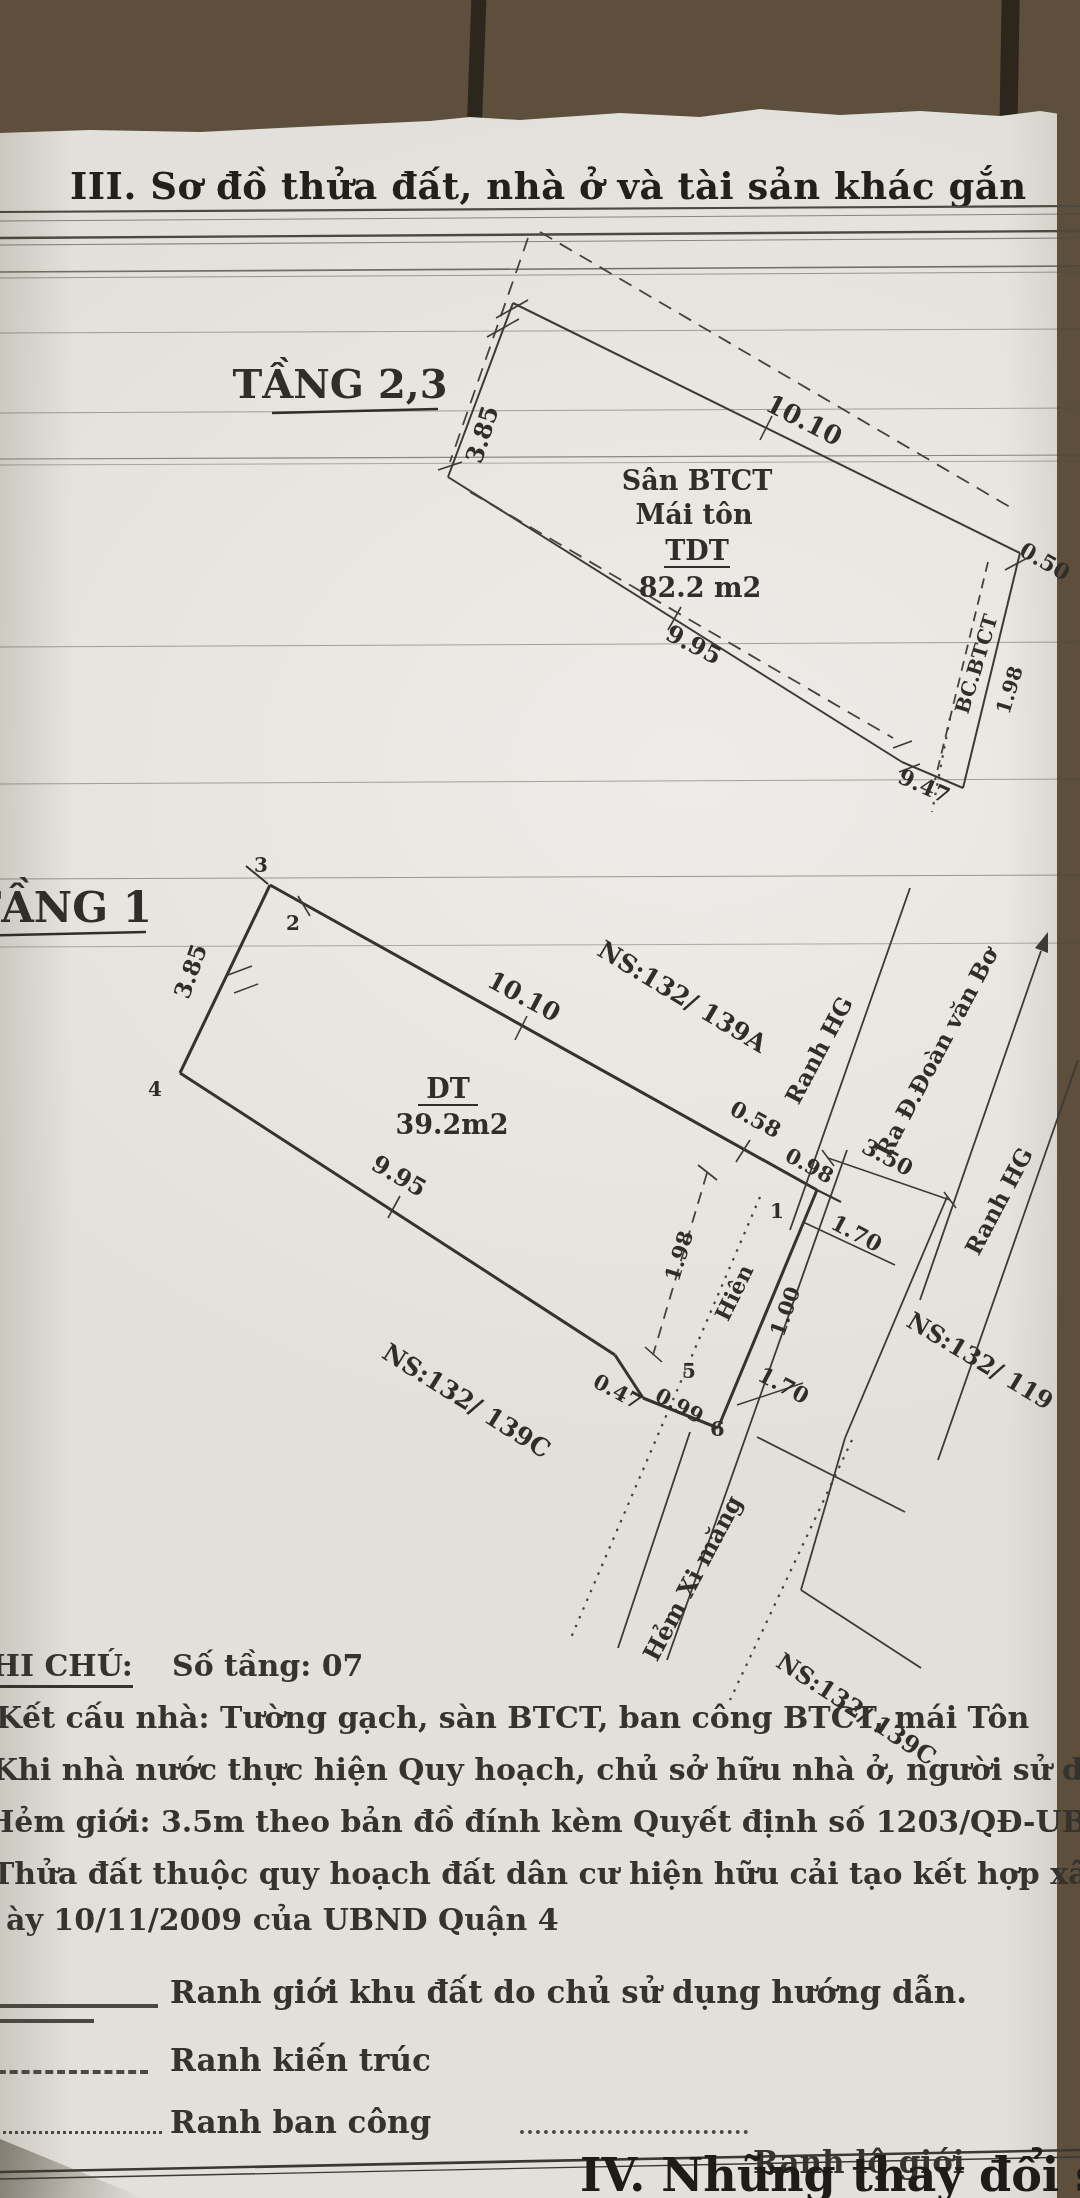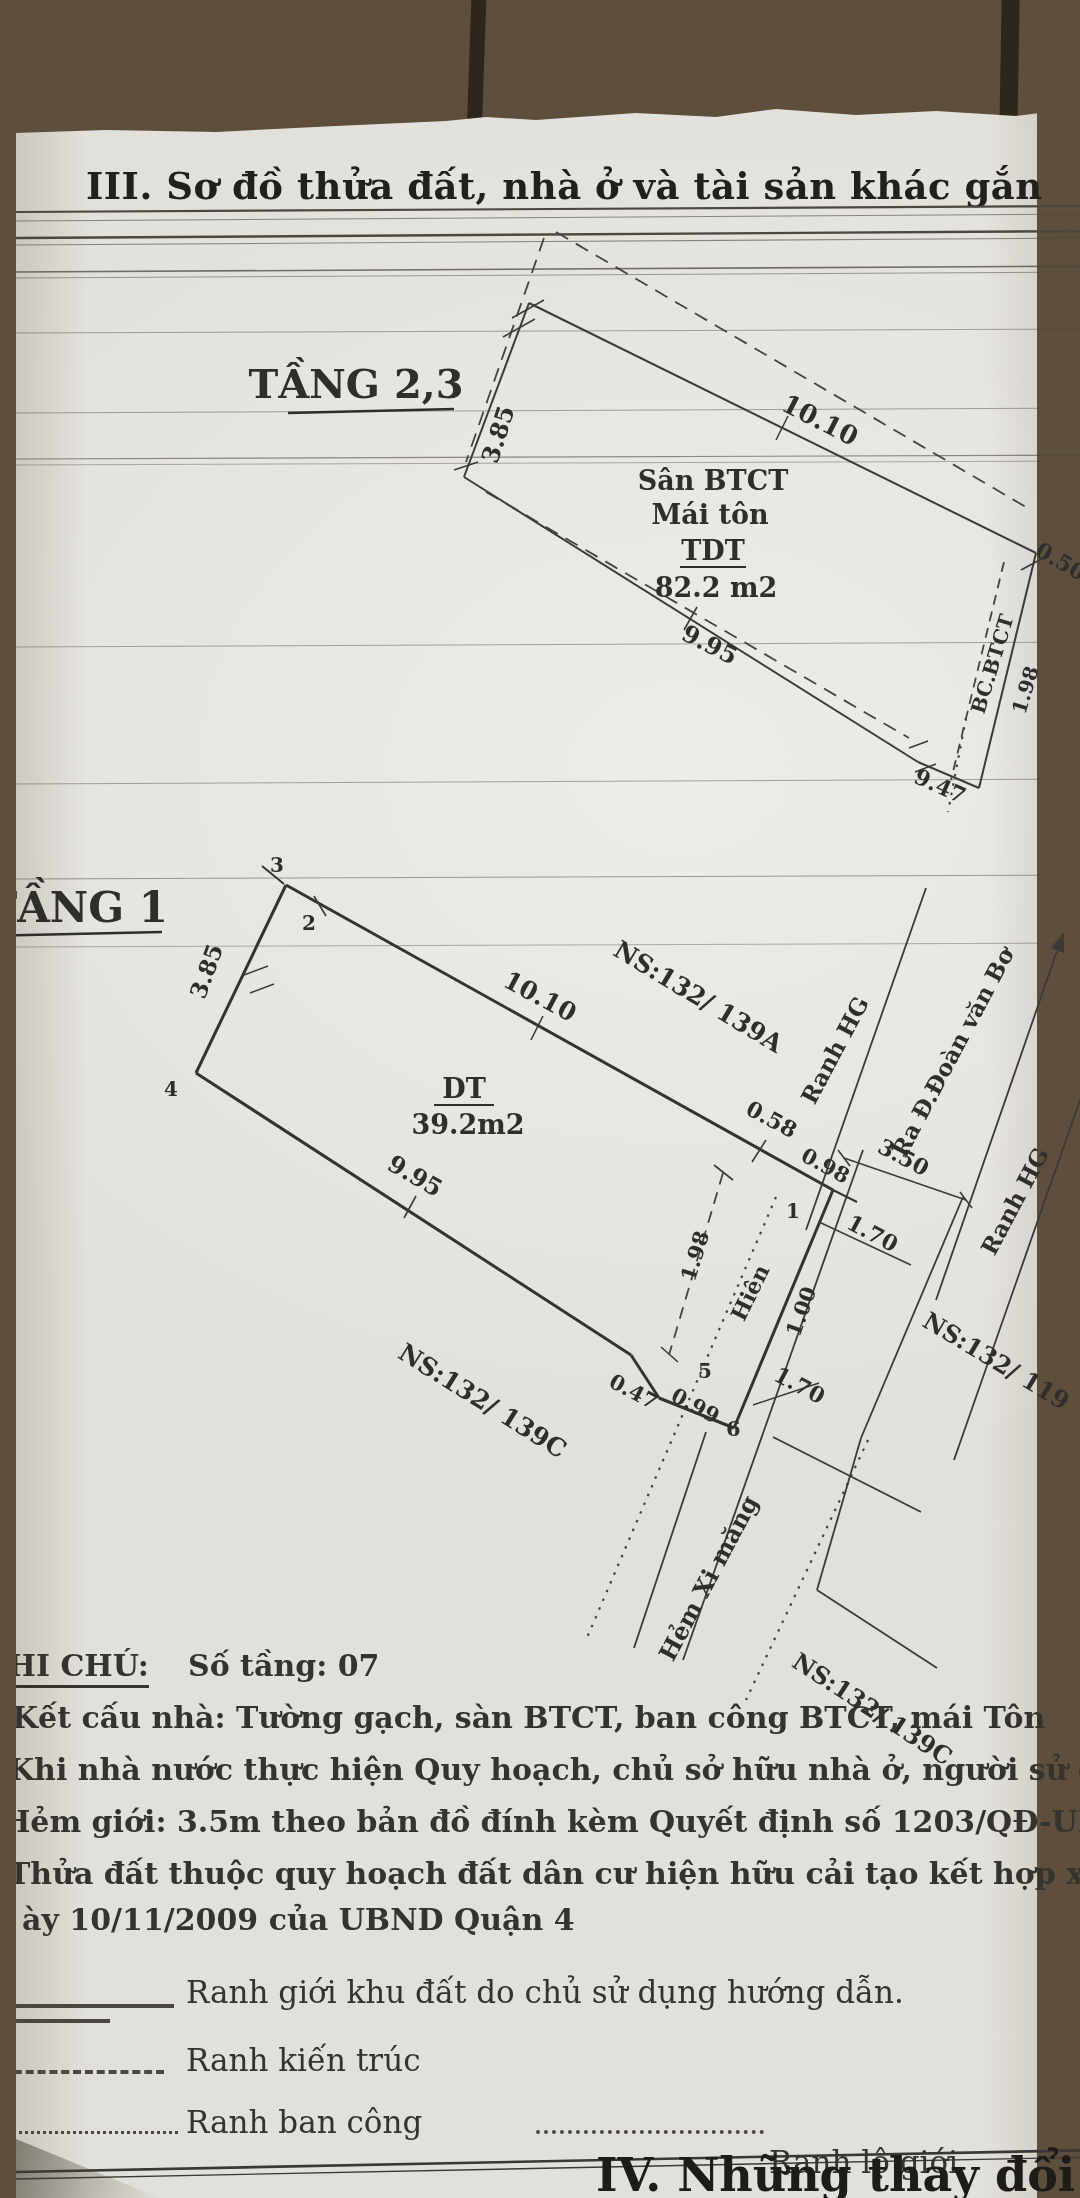--- a/index.html
+++ b/index.html
@@ -13,47 +13,48 @@
     position:absolute;left:0;top:0;width:1080px;height:190px;
     background:
       repeating-linear-gradient(176deg, rgba(0,0,0,.10) 0 2px, rgba(0,0,0,0) 2px 9px),
       linear-gradient(90deg,#6e5d46 0,#7b6950 20%,#6a5942 43%,#8671547 45%,#8a7557 52%,#8f7a5c 72%,#7a6750 90%,#4e4234 95%,#362d22 100%);
   }
   .plank-gap{position:absolute;top:0;height:190px;background:#241e16;opacity:.85;}
   .gap1{left:468px;width:15px;transform:rotate(2deg);}
   .gap2{left:1000px;width:18px;transform:rotate(1deg);}
   
   .paper{
-    position:absolute;left:16px;top:0;width:1021px;height:2198px;
+    position:absolute;left:0;top:0;width:1021px;height:2198px;
     background:
       linear-gradient(90deg, rgba(110,105,90,.20), rgba(0,0,0,0) 7%),
       linear-gradient(270deg, rgba(110,105,90,.12), rgba(0,0,0,0) 5%),
       linear-gradient(180deg, rgba(130,124,108,.30) 0 3px, rgba(0,0,0,0) 18px),
       radial-gradient(900px 700px at 65% 35%, #edece8 0%, #e8e6e1 55%, #e2e0da 100%);
     clip-path:polygon(0 133px,90px 130px,200px 132px,320px 126px,430px 121px,470px 117px,
       520px 120px,620px 113px,700px 117px,760px 109px,840px 115px,920px 111px,
       1000px 116px,1040px 111px,1080px 117px,1080px 100%,0 100%);
+    padding-left:36px;
   }
   .svgwrap{position:absolute;left:0;top:0;}
   svg text{font-family:"DejaVu Serif",serif;font-weight:700;fill:#2f2e2a;}
   
   .h3title{
     position:absolute;left:70px;top:164px;white-space:nowrap;
     font-size:37px;font-weight:700;color:#21201d;letter-spacing:.5px;
   }
   .note{position:absolute;white-space:nowrap;font-size:30px;font-weight:600;color:#34332e;}
   .nhead{left:-34px;top:1648px;font-weight:700;}
   .nhead span{border-bottom:3px solid #34332e;padding-bottom:2px;}
   .nsotang{left:172px;top:1648px;}
   .n1{left:-4px;top:1700px;}
   .n2{left:-8px;top:1752px;}
   .n3{left:-14px;top:1804px;}
   .n4{left:-8px;top:1856px;}
   .n5{left:6px;top:1902px;}
-  .leg-text{position:absolute;white-space:nowrap;font-size:31px;font-weight:400;color:#34332e;}
+  .leg-text{position:absolute;white-space:nowrap;font-size:31px;font-weight:700;color:#34332e;}
   .ls{position:absolute;height:0;}
   .l1a{left:-10px;top:2004px;width:168px;border-top:4px solid #4a4840;}
   .l1b{left:-10px;top:2019px;width:104px;border-top:4px solid #4a4840;}
   .l2a{left:-14px;top:2070px;width:162px;border-top:4px dashed #4a4840;}
   .l3a{left:-14px;top:2131px;width:176px;border-top:3px dotted #4a4840;}
   .l3b{left:520px;top:2130px;width:228px;border-top:4px dotted #4a4840;}
   .lt1{left:170px;top:1974px;}
   .lt2{left:170px;top:2042px;text-align:right;}
   .lt3{left:170px;top:2104px;}
   .lt4{left:753px;top:2104px;margin-top:40px;}

